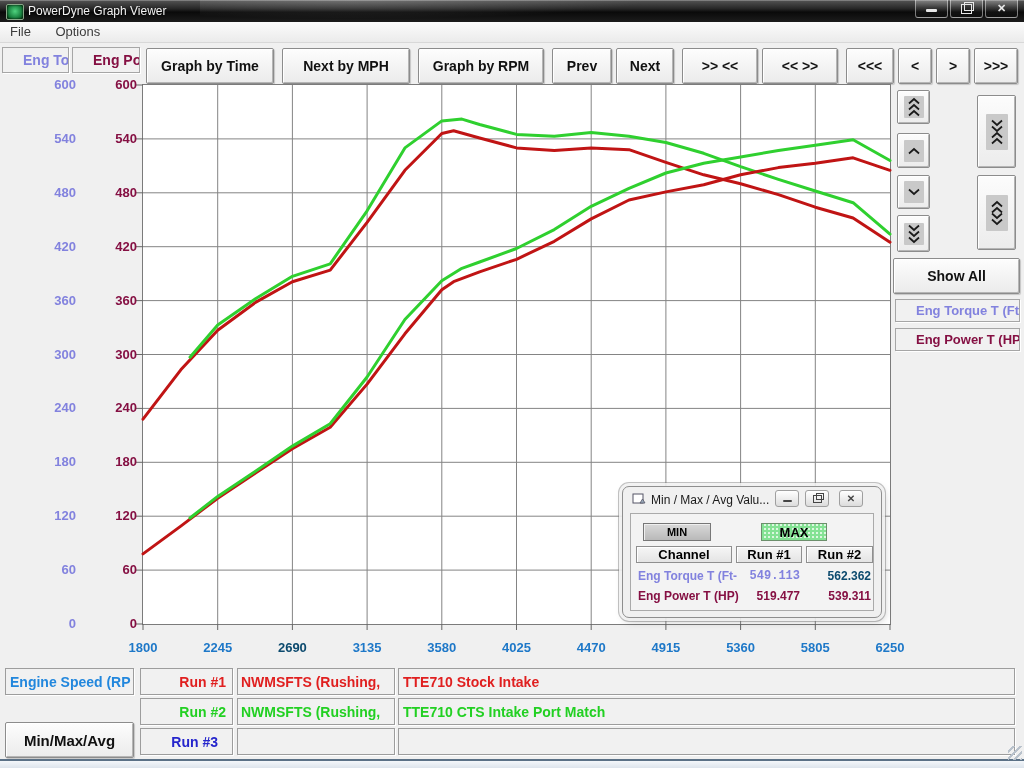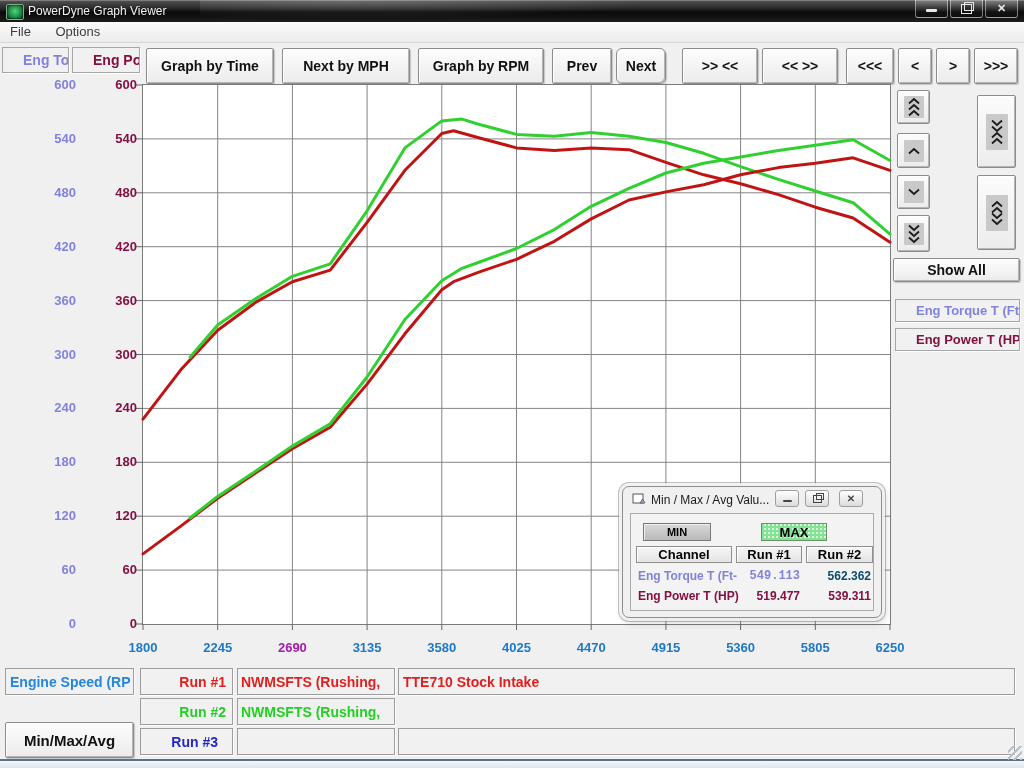--- a/index.html
+++ b/index.html
@@ -115,21 +115,21 @@
     <span class="menu-item">Options</span>
   </div>
 
   <div class="chanbox" style="left: 2px; top: 47px; width: 67px; height: 26px; font-size: 14px; color: rgb(130, 130, 222);">Eng Torq</div>
   <div class="chanbox" style="left: 72px; top: 47px; width: 68px; height: 26px; font-size: 14px; color: rgb(133, 16, 67);">Eng Powe</div>
 
   <button class="btn3d" style="left:146px;top:48px;width:128px;height:36px;">Graph by Time</button>
   <button class="btn3d" style="left:282px;top:48px;width:128px;height:36px;">Next by MPH</button>
   <button class="btn3d" style="left:418px;top:48px;width:126px;height:36px;">Graph by RPM</button>
   <button class="btn3d" style="left:552px;top:48px;width:60px;height:36px;">Prev</button>
-  <button class="btn3d" style="left:616px;top:48px;width:50px;height:36px;border-radius:6px;">Next</button>
+  <button class="btn3d" style="left:616px;top:48px;width:58px;height:36px;">Next</button>
   <button class="btn3d" style="left:682px;top:48px;width:76px;height:36px;">&gt;&gt; &lt;&lt;</button>
   <button class="btn3d" style="left:762px;top:48px;width:76px;height:36px;">&lt;&lt; &gt;&gt;</button>
   <button class="btn3d" style="left:846px;top:48px;width:48px;height:36px;">&lt;&lt;&lt;</button>
   <button class="btn3d" style="left:898px;top:48px;width:34px;height:36px;">&lt;</button>
   <button class="btn3d" style="left:936px;top:48px;width:34px;height:36px;">&gt;</button>
   <button class="btn3d" style="left:974px;top:48px;width:44px;height:36px;">&gt;&gt;&gt;</button>
 
   <div class="plot">
     <svg id="plot-svg" width="747" height="539" xmlns="http://www.w3.org/2000/svg">
         <line x1="74.7" y1="0" x2="74.7" y2="539" stroke="#848484" stroke-width="1"></line>
@@ -200,21 +200,21 @@
       <span class="ylab" style="left: 79px; top: 346.5px; color: rgb(133, 16, 67); position: absolute;">300</span>
       <span class="ylab" style="left: 79px; top: 292.6px; color: rgb(133, 16, 67); position: absolute;">360</span>
       <span class="ylab" style="left: 79px; top: 238.7px; color: rgb(133, 16, 67); position: absolute;">420</span>
       <span class="ylab" style="left: 79px; top: 184.8px; color: rgb(133, 16, 67); position: absolute;">480</span>
       <span class="ylab" style="left: 79px; top: 130.9px; color: rgb(133, 16, 67); position: absolute;">540</span>
       <span class="ylab" style="left: 79px; top: 77px; color: rgb(133, 16, 67); position: absolute;">600</span>
     </div>
   <div id="axis-rpm">
       <span class="xlab" style="left: 108px; top: 640px; color: rgb(30, 120, 200); position: absolute;">1800</span>
       <span class="xlab" style="left: 182.7px; top: 640px; color: rgb(30, 120, 200); position: absolute;">2245</span>
-      <span class="xlab" style="left: 257.4px; top: 640px; color: #a21caf; position: absolute;">2690</span>
+      <span class="xlab" style="left: 257.4px; top: 640px; color: #0c4a6e; position: absolute;">2690</span>
       <span class="xlab" style="left: 332.1px; top: 640px; color: rgb(30, 120, 200); position: absolute;">3135</span>
       <span class="xlab" style="left: 406.8px; top: 640px; color: rgb(30, 120, 200); position: absolute;">3580</span>
       <span class="xlab" style="left: 481.5px; top: 640px; color: rgb(30, 120, 200); position: absolute;">4025</span>
       <span class="xlab" style="left: 556.2px; top: 640px; color: rgb(30, 120, 200); position: absolute;">4470</span>
       <span class="xlab" style="left: 630.9px; top: 640px; color: rgb(30, 120, 200); position: absolute;">4915</span>
       <span class="xlab" style="left: 705.6px; top: 640px; color: rgb(30, 120, 200); position: absolute;">5360</span>
       <span class="xlab" style="left: 780.3px; top: 640px; color: rgb(30, 120, 200); position: absolute;">5805</span>
       <span class="xlab" style="left: 855px; top: 640px; color: rgb(30, 120, 200); position: absolute;">6250</span>
     </div>
 
@@ -285,36 +285,37 @@
         </svg>
       <svg class="chev" width="16" height="8">
           <path d="M3 1.5 L8 6 L13 1.5"></path>
         </svg>
       <svg class="chev" width="16" height="8">
           <path d="M3 1.5 L8 6 L13 1.5"></path>
         </svg>
     </div>
   </div>
 
-  <button class="btn3d" style="left:893px;top:258px;width:127px;height:24px;">Show All</button>
+  <button class="btn3d" style="left:893px;top:258px;width:127px;height:36px;">Show All</button>
   <div class="chanbox" style="left: 895px; top: 299px; width: 125px; height: 23px; font-size: 13px; color: rgb(130, 130, 222);">Eng Torque T (Ft</div>
   <div class="chanbox" style="left: 895px; top: 328px; width: 125px; height: 23px; font-size: 13px; color: rgb(133, 16, 67);">Eng Power T (HP</div>
 
   <div class="legendbox" style="left: 5px; top: 668px; width: 129px; height: 27px; padding: 0px 4px; color: rgb(34, 135, 221);">Engine Speed (RP</div>
   <button class="btn3d" style="left:5px;top:722px;width:129px;height:36px;font-size:15px;">Min/Max/Avg</button>
 
   <div class="legendbox" style="left: 140px; top: 668px; width: 93px; height: 27px; justify-content: flex-end; padding: 0px 6px; color: rgb(224, 31, 31);">Run #1</div>
   <div class="legendbox" style="left: 140px; top: 698px; width: 93px; height: 27px; justify-content: flex-end; padding: 0px 6px; color: rgb(34, 208, 34);">Run #2</div>
   <div class="legendbox" style="left: 140px; top: 728px; width: 93px; height: 27px; justify-content: flex-end; padding: 0px 14px; color: rgb(37, 37, 204);">Run #3</div>
 
   <div class="legendbox" style="left: 237px; top: 668px; width: 158px; height: 27px; padding: 0px 3px; color: rgb(224, 31, 31);">NWMSFTS (Rushing,</div>
   <div class="legendbox" style="left: 237px; top: 698px; width: 158px; height: 27px; padding: 0px 3px; color: rgb(34, 208, 34);">NWMSFTS (Rushing,</div>
   <div class="legendbox" style="left: 237px; top: 728px; width: 158px; height: 27px; padding: 0px 3px; color: rgb(37, 37, 204);"></div>
 
   <div class="legendbox" style="left: 398px; top: 668px; width: 617px; height: 27px; padding: 0px 4px; color: rgb(224, 31, 31);">TTE710 Stock Intake</div>
+  <div class="legendbox" style="left: 398px; top: 698px; width: 617px; height: 27px; padding: 0px 4px; color: rgb(34, 208, 34);">TTE710 CTS Intake Port Match</div>
   <div class="legendbox" style="left: 398px; top: 728px; width: 617px; height: 27px; padding: 0px 4px; color: rgb(37, 37, 204);"></div>
 
   <div class="mmwin">
     <svg class="mm-icon" viewBox="0 0 14 12">
       <rect x="1" y="1" width="10" height="9" fill="#fff" stroke="#556" stroke-width="1"></rect>
       <path d="M8 10 L13 10 L10.5 6 Z" fill="#9ab" stroke="#556" stroke-width="0.8"></path>
     </svg>
     <span class="mm-title">Min / Max / Avg Valu...</span>
     <div class="mm-btn" style="left:152px;">
         <div class="glyph-min"></div>

